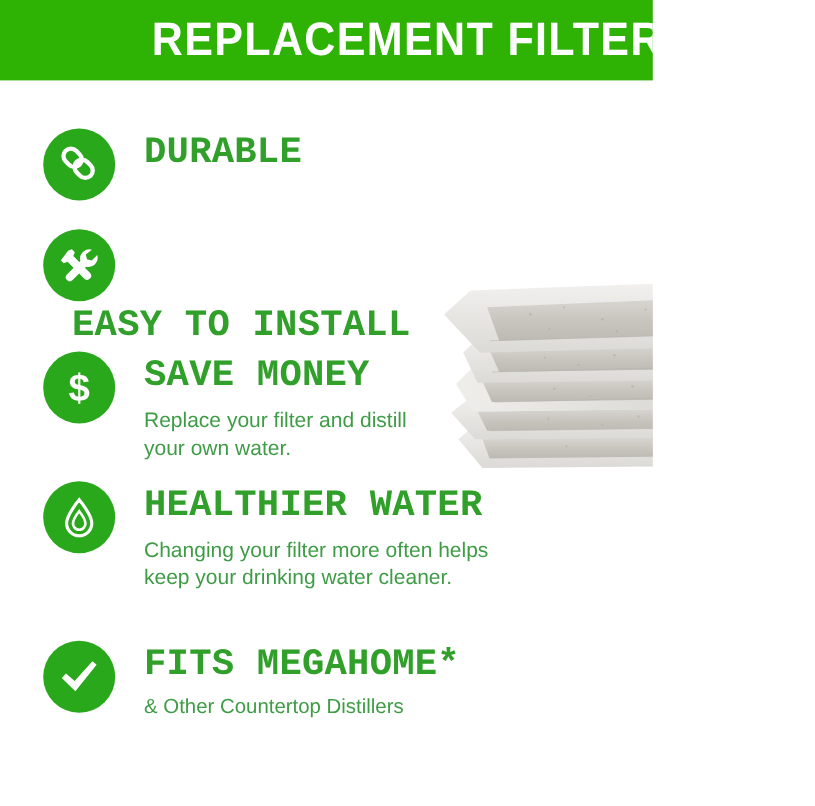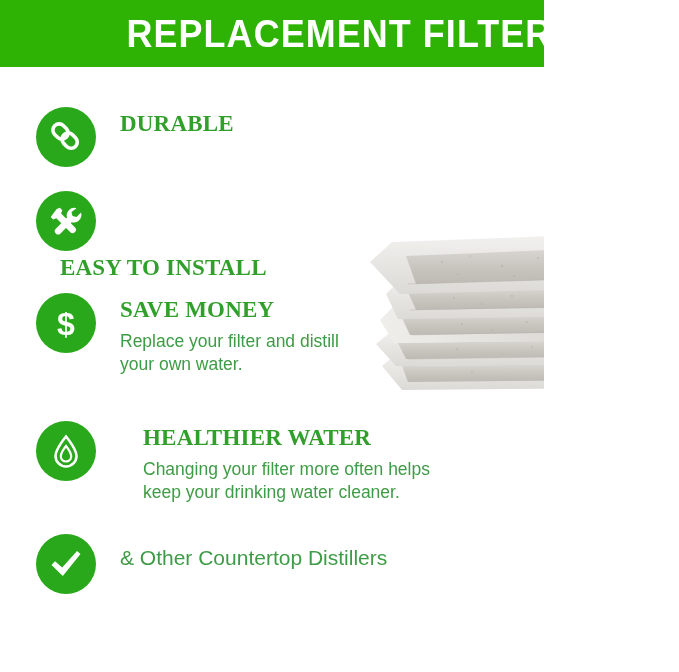--- a/index.html
+++ b/index.html
@@ -51,21 +51,21 @@
     height: 578px;
   }
   .feature-row {
     position: absolute;
     display: flex;
     align-items: flex-start;
   }
   .feature-row.r1 { left: 36px; top: 40px; }
   .feature-row.r2 { left: 36px; top: 124px; flex-direction: column; }
   .feature-row.r3 { left: 36px; top: 226px; }
-  .feature-row.r4 { left: 36px; top: 354px; gap: 23px; }
+  .feature-row.r4 { left: 36px; top: 334px; }
   .feature-row.r5 { left: 36px; top: 467px; }
 
   .icon-badge {
     width: 60px;
     height: 60px;
     border-radius: 50%;
     background: #2aa81c;
     flex: 0 0 60px;
     display: flex;
     align-items: center;
@@ -73,38 +73,38 @@
     box-sizing: border-box;
   }
   .icon-badge svg { display: block; }
 
   .feature-text {
     margin-left: 24px;
     padding-top: 4px;
   }
   .feature-title {
     color: #31a02a;
-    font-family: Liberation Serif, serif;
-    font-size: 23px;
+    font-family: Liberation Mono, monospace;
+    font-size: 31px;
     font-weight: bold;
     letter-spacing: 0.2px;
     line-height: 1.1;
     white-space: nowrap;
   }
   .feature-desc {
     color: #3f9c46;
     font-family: "Liberation Sans", sans-serif;
     font-size: 17.5px;
     font-weight: normal;
     line-height: 1.32;
     margin-top: 8px;
     white-space: pre-line;
   }
   .feature-desc.sub-bold {
-    font-size: 21px;
+    font-size: 17px;
     margin-top: 6px;
   }
 
   
   .product-photo {
     position: absolute;
     left: 362px;
     top: 226px;
     width: 300px;
     height: 185px;
@@ -205,20 +205,21 @@
     </div>
 
     <div class="feature-row r5">
       <div class="icon-badge">
         <svg width="40" height="40" viewBox="0 0 40 40" aria-hidden="true">
           <path d="M5.5 21.0 L9.0 17.2 L16.2 23.4 L31.0 7.0 L34.5 10.0
                    L16.8 32.0 z" fill="#ffffff"></path>
         </svg>
       </div>
       <div class="feature-text">
+        <div class="feature-title">FITS MEGAHOME*</div>
         <div class="feature-desc sub-bold">&amp; Other Countertop Distillers</div>
       </div>
     </div>
 
   </div>
 
   <div class="product-photo">
     <svg width="300" height="185" viewBox="0 0 300 185" aria-hidden="true">
       <defs>
         <linearGradient id="sheetG" x1="0" y1="0" x2="0" y2="1">

